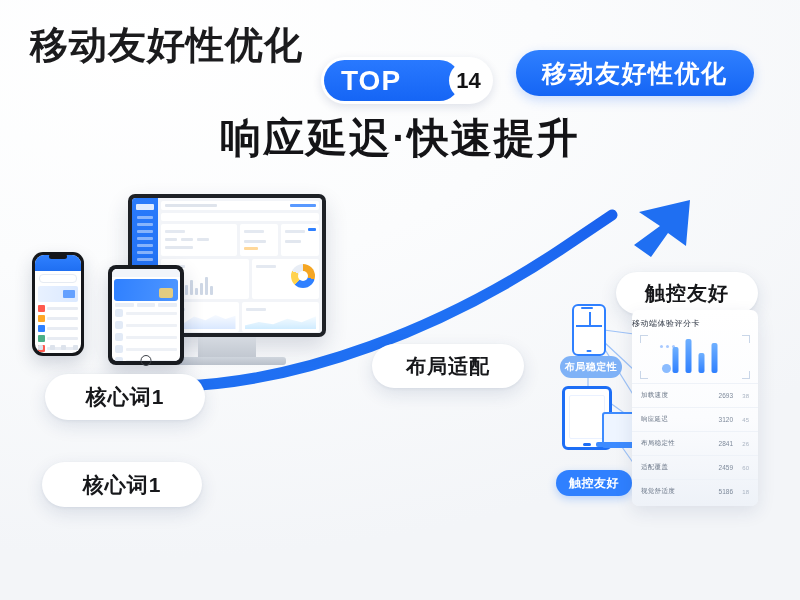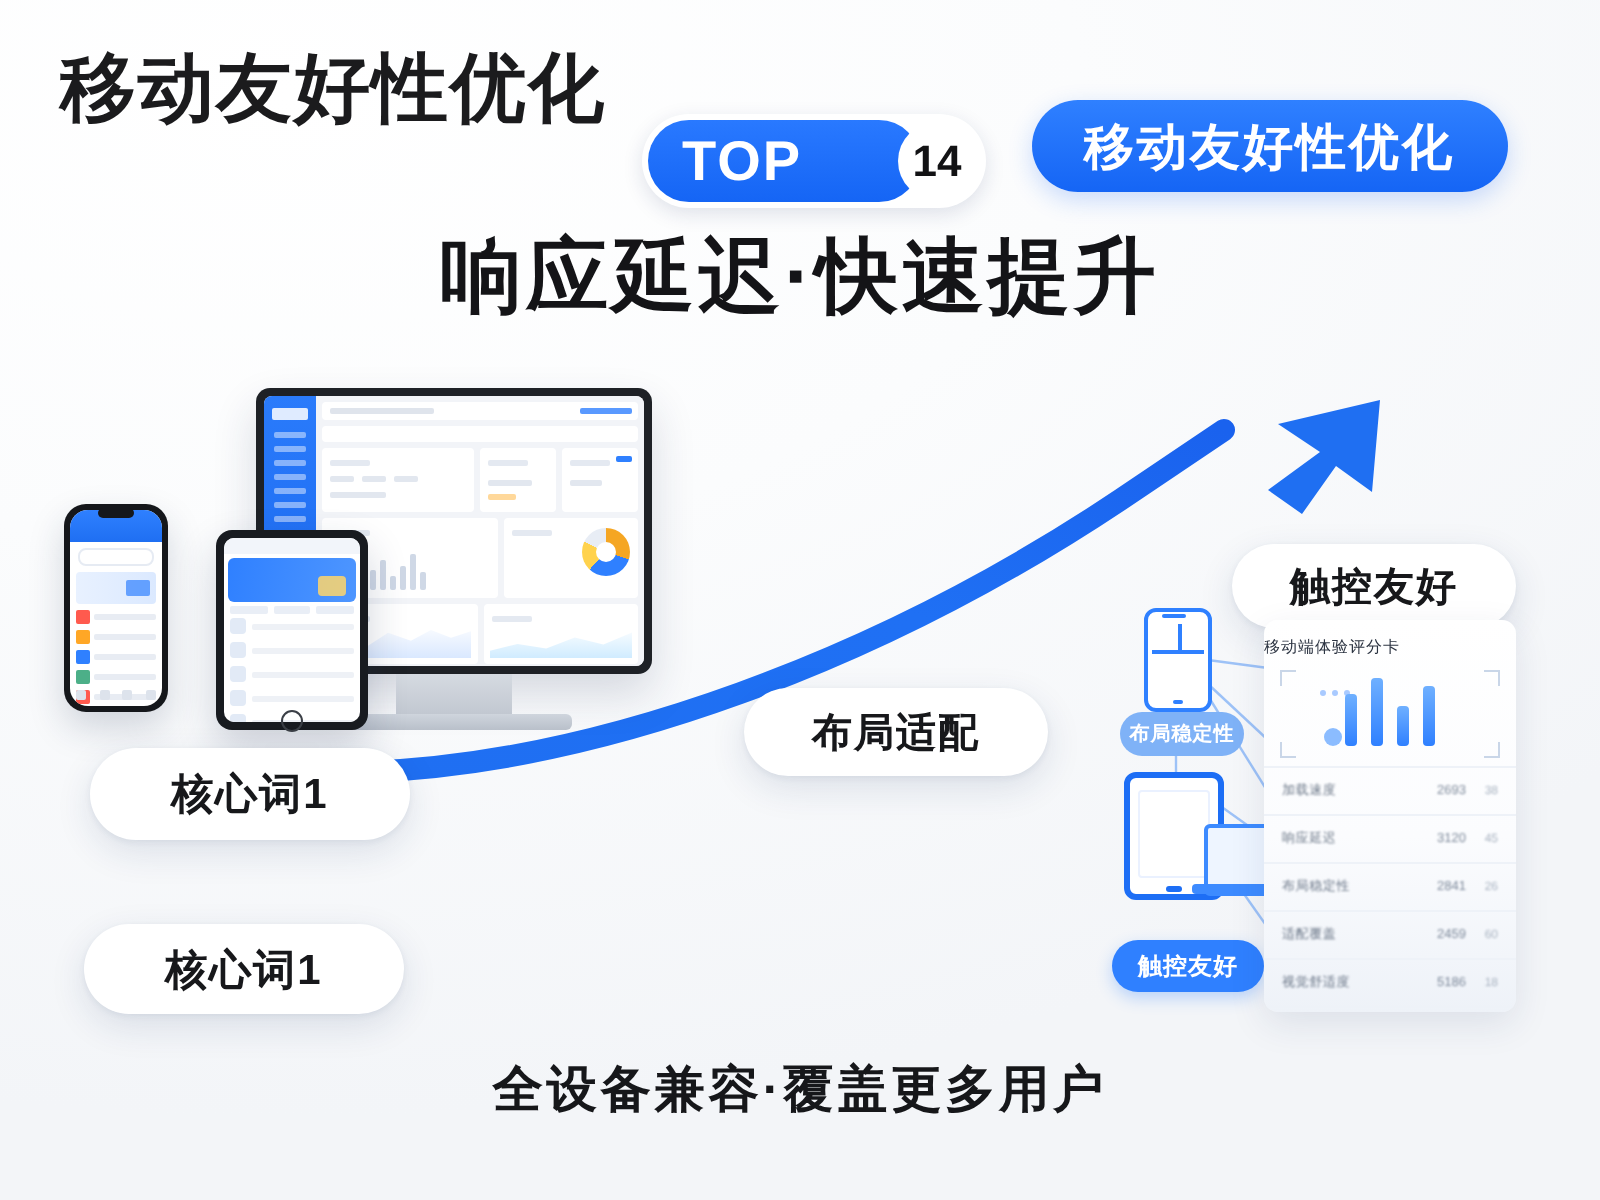--- a/index.html
+++ b/index.html
@@ -503,15 +503,14 @@
           <div class="rp-row">
             <span class="lbl">视觉舒适度</span>
             <span class="v1">5186</span>
             <span class="v2">18</span>
           </div>
           <div class="rp-row"></div>
         </div>
     </div>
   </div>
 
-  <div class="footer">全设备兼容·覆盖更多用户</div>
 
 </div>
 
 </body></html>

